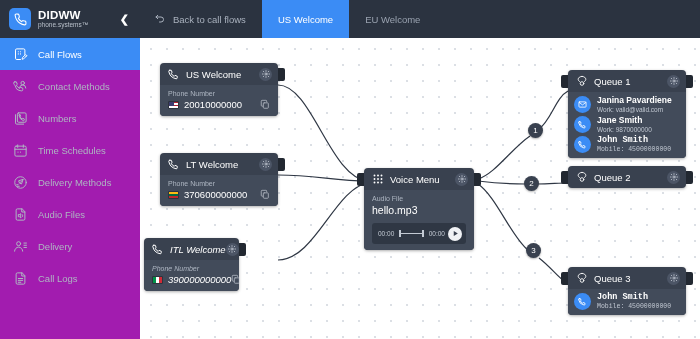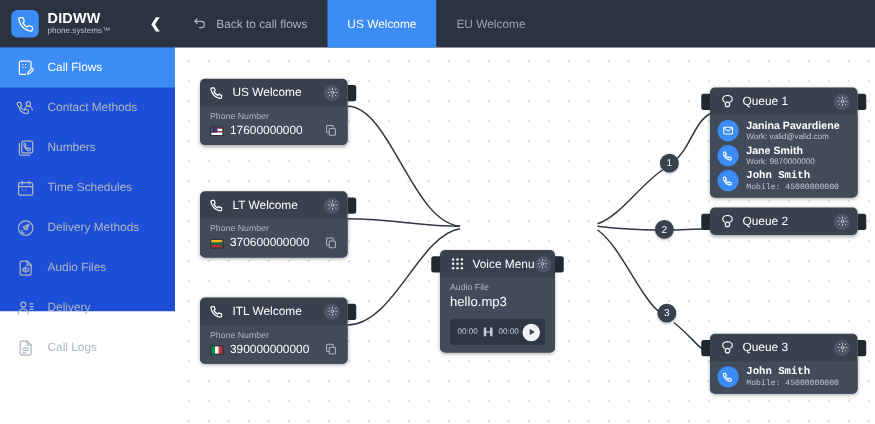--- a/index.html
+++ b/index.html
@@ -6,22 +6,22 @@
   html, body {
     width: 700px; height: 339px;
     font-family: "Liberation Sans", sans-serif;
     overflow: hidden;
     background: #fff;
   }
   #app { position: relative; width: 700px; height: 339px; display: flex; }
 
   
   .sidebar {
-    width: 140px; height: 249px;
-    background: #1d4ed8;
+    width: 140px; height: 339px;
+    background: #a21caf;
     flex: 0 0 140px;
     position: relative;
     z-index: 5;
   }
   .brand {
     height: 38px;
     display: flex; align-items: center;
     padding: 0 8px 0 9px;
     background: #2b3340;
   }
@@ -373,21 +373,21 @@
         <div class="node-body">
           <div class="field-label">Phone Number</div>
           <div class="field-row">
             <span class="flag" style="flex-direction:column;">
               <i style="background:#b22234"></i>
                 <i style="background:#fff"></i>
                 <i style="background:#b22234"></i>
                 <i style="background:#fff"></i>
               <span style="position:absolute;width:5px;height:4px;background:#3c3b6e"></span>
             </span>
-            <span class="field-value">17600000000</span>
+            <span class="field-value">20010000000</span>
             <span class="copy-ico">
               <svg viewBox="0 0 24 24" fill="none" stroke="#d6dbe3" stroke-width="2" stroke-linecap="round" stroke-linejoin="round">
                 <rect x="8" y="8" width="12" height="13" rx="2"></rect>
                 <path d="M16 5.5V4a2 2 0 0 0-2-2H5a2 2 0 0 0-2 2v10a2 2 0 0 0 2 2h1.5"></path>
               </svg>
             </span>
           </div>
         </div>
       </div>
 
@@ -419,21 +419,21 @@
             <span class="copy-ico">
               <svg viewBox="0 0 24 24" fill="none" stroke="#d6dbe3" stroke-width="2" stroke-linecap="round" stroke-linejoin="round">
                 <rect x="8" y="8" width="12" height="13" rx="2"></rect>
                 <path d="M16 5.5V4a2 2 0 0 0-2-2H5a2 2 0 0 0-2 2v10a2 2 0 0 0 2 2h1.5"></path>
               </svg>
             </span>
           </div>
         </div>
       </div>
 
-      <div class="node" style="left:20px; top:200px; width:118px;">
+      <div class="node" style="left:4px; top:200px; width:95px;font-style:italic;">
         <div class="port right"></div>
         <div class="node-head">
           <span class="node-ico">
             <svg viewBox="0 0 24 24" fill="none" stroke="#ffffff" stroke-width="2" stroke-linecap="round" stroke-linejoin="round">
               <path d="M3.5 4.5h3l1.8 4.5-2 1.6a13 13 0 0 0 6.1 6.1l1.6-2 4.5 1.8v3a2 2 0 0 1-2.2 2A18.5 18.5 0 0 1 1.5 6.7a2 2 0 0 1 2-2.2z"></path>
             </svg>
           </span>
           <span class="node-title">ITL Welcome</span>
           <span class="gear">
             <svg viewBox="0 0 24 24" fill="none" stroke="#cfd5de" stroke-width="2.2" stroke-linecap="round" stroke-linejoin="round">
@@ -454,21 +454,21 @@
             <span class="copy-ico">
               <svg viewBox="0 0 24 24" fill="none" stroke="#d6dbe3" stroke-width="2" stroke-linecap="round" stroke-linejoin="round">
                 <rect x="8" y="8" width="12" height="13" rx="2"></rect>
                 <path d="M16 5.5V4a2 2 0 0 0-2-2H5a2 2 0 0 0-2 2v10a2 2 0 0 0 2 2h1.5"></path>
               </svg>
             </span>
           </div>
         </div>
       </div>
 
-      <div class="node" style="left:212px; top:130px; width:92px;margin-top:32px;">
+      <div class="node" style="left:224px; top:130px; width:110px;">
         <div class="port left"></div>
         <div class="port right"></div>
         <div class="node-head">
           <span class="node-ico">
             <svg viewBox="0 0 24 24" fill="#ffffff" stroke="none">
               <circle cx="5" cy="5" r="1.9"></circle>
                 <circle cx="12" cy="5" r="1.9"></circle>
                 <circle cx="19" cy="5" r="1.9"></circle>
               <circle cx="5" cy="12" r="1.9"></circle>
                 <circle cx="12" cy="12" r="1.9"></circle>

